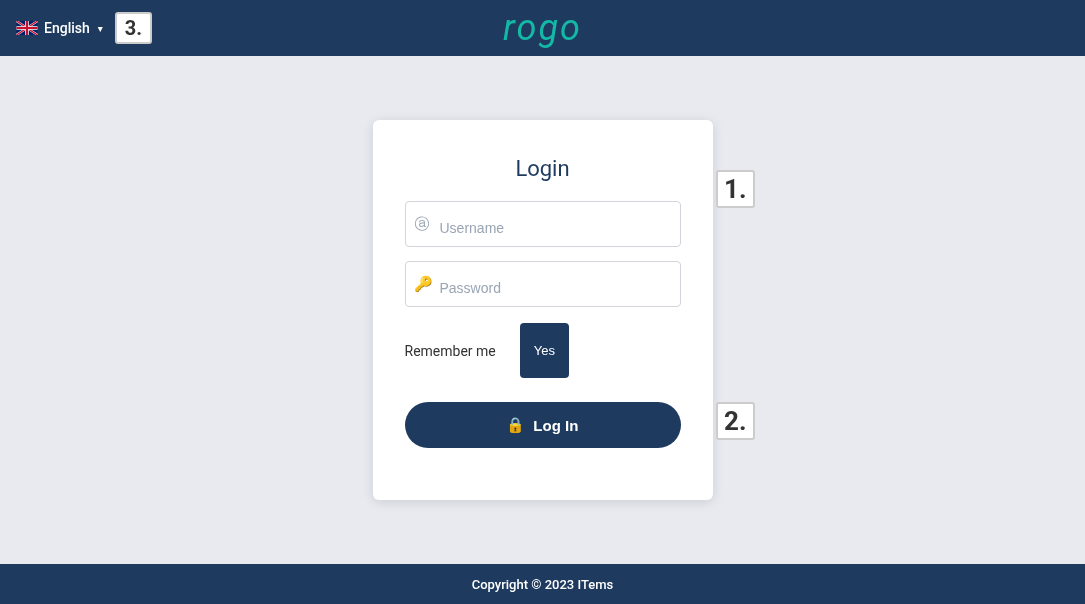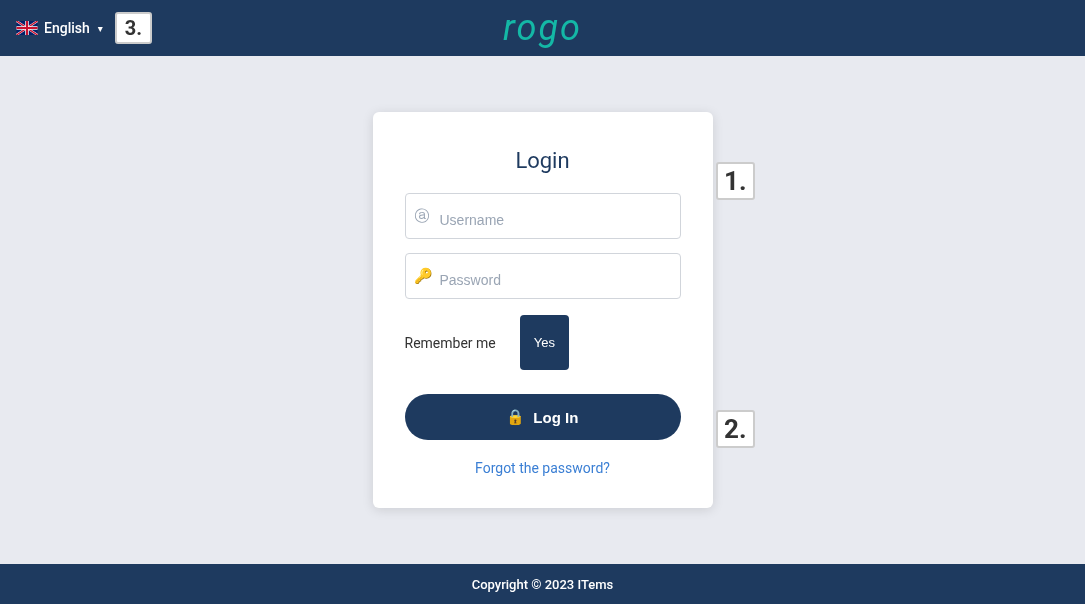--- a/index.html
+++ b/index.html
@@ -267,21 +267,20 @@
     <div class="remember-row">
       <span class="remember-label">Remember me</span>
       <button class="yes-button">Yes</button>
     </div>
 
     <button class="login-button">
       <span class="lock-icon">🔒</span>
       <span>Log In</span>
     </button>
 
-    <a class="forgot-link" href="#">Forgot the password?</a>
 
     <div class="badge-1">1.</div>
     <div class="badge-2">2.</div>
   </div>
 </main>
 
 <footer class="footer">
   <span class="footer-text">Copyright © 2023 ITems</span>
 </footer>
 

